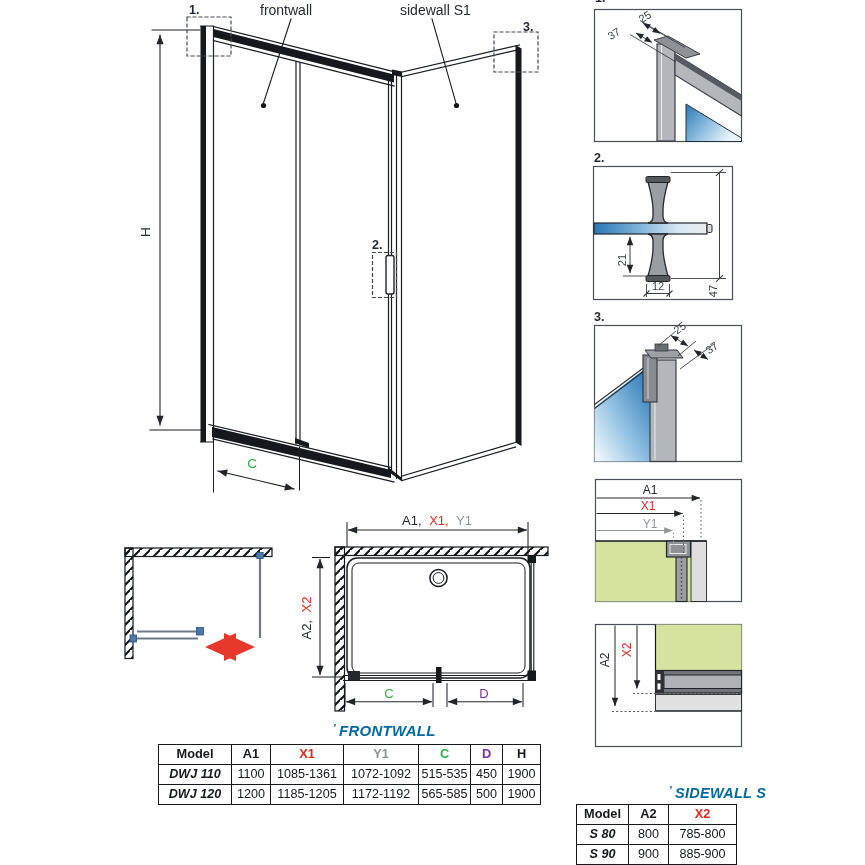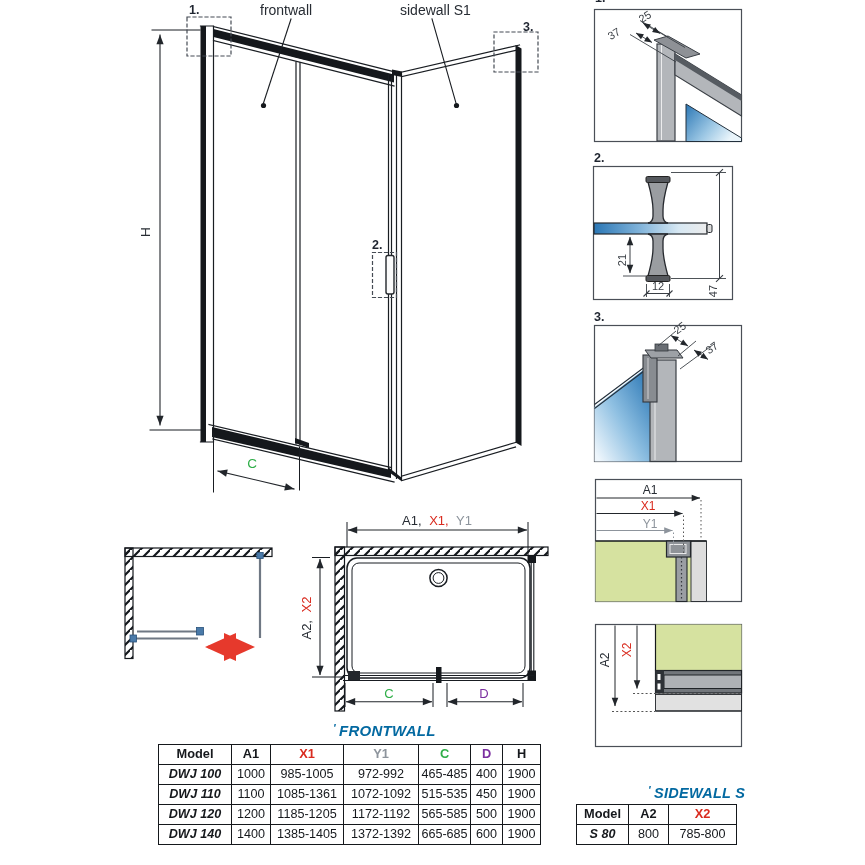--- a/index.html
+++ b/index.html
@@ -281,76 +281,63 @@
           <tr>
         <th>Model</th>
         <th>A1</th>
         <th class="h-x1">X1</th>
         <th class="h-y1">Y1</th>
         <th class="h-c">C</th>
         <th class="h-d">D</th>
         <th>H</th>
       </tr>
       <tr>
-        <td class="model">DWJ 100</td>
-        <td>1000</td>
-        <td>985-1005</td>
-        <td>972-992</td>
-        <td>465-485</td>
-        <td>400</td>
-        <td>1900</td>
-      </tr>
-      <tr>
         <td class="model">DWJ 110</td>
         <td>1100</td>
         <td>1085-1361</td>
         <td>1072-1092</td>
         <td>515-535</td>
         <td>450</td>
         <td>1900</td>
       </tr>
       <tr>
         <td class="model">DWJ 120</td>
         <td>1200</td>
         <td>1185-1205</td>
         <td>1172-1192</td>
         <td>565-585</td>
         <td>500</td>
         <td>1900</td>
       </tr>
-      <tr>
-        <td class="model">DWJ 140</td>
-        <td>1400</td>
-        <td>1385-1405</td>
-        <td>1372-1392</td>
-        <td>665-685</td>
-        <td>600</td>
-        <td>1900</td>
-      </tr>
     </tbody>
       </table>
   </div>
 
-  <div class="tbltitle" style="left:648px;top:784px;font-size:14.5px;"><span class="tick">'</span><span>SIDEWALL S</span></div>
+  <div class="tbltitle" style="left:669px;top:784px;font-size:14.5px;"><span class="tick">'</span><span>SIDEWALL S</span></div>
 
   <div class="tblwrap" style="left:576px;top:804px;">
     <table style="width:160px;">
       <colgroup>
           <col style="width:52px">
           <col style="width:40px">
           <col style="width:68px">
         </colgroup>
       <tbody>
           <tr>
         <th>Model</th>
         <th>A2</th>
         <th class="h-x1">X2</th>
       </tr>
       <tr>
         <td class="model">S 80</td>
         <td>800</td>
         <td>785-800</td>
       </tr>
+      <tr>
+        <td class="model">S 90</td>
+        <td>900</td>
+        <td>885-900</td>
+      </tr>
     </tbody>
       </table>
   </div>
 
 </div>
 
 </body></html>

